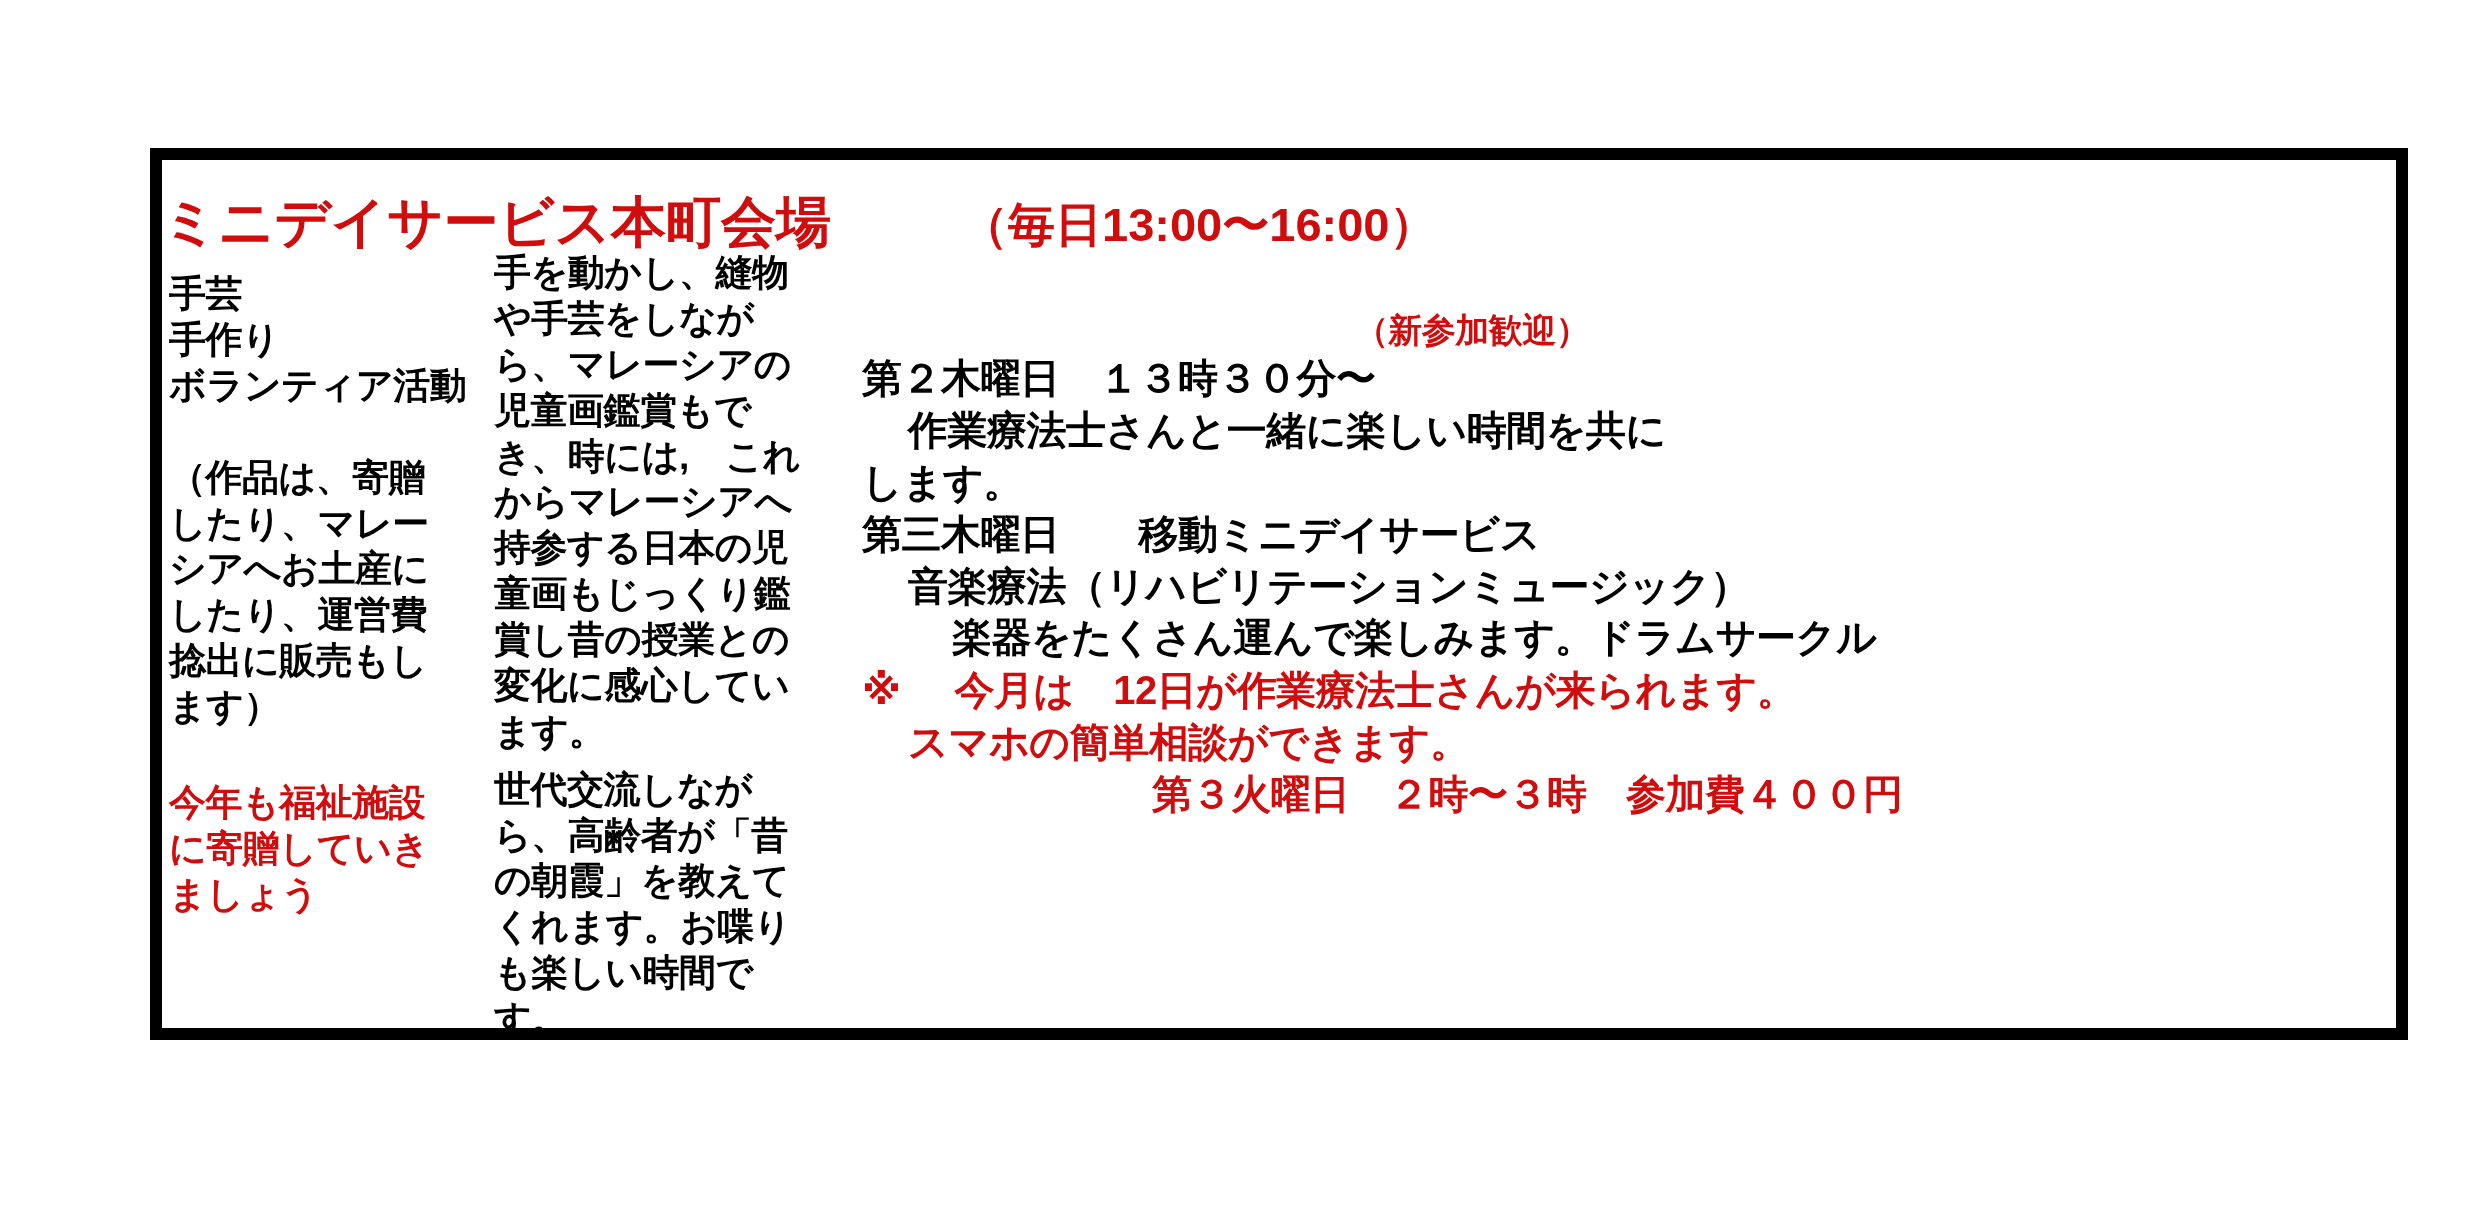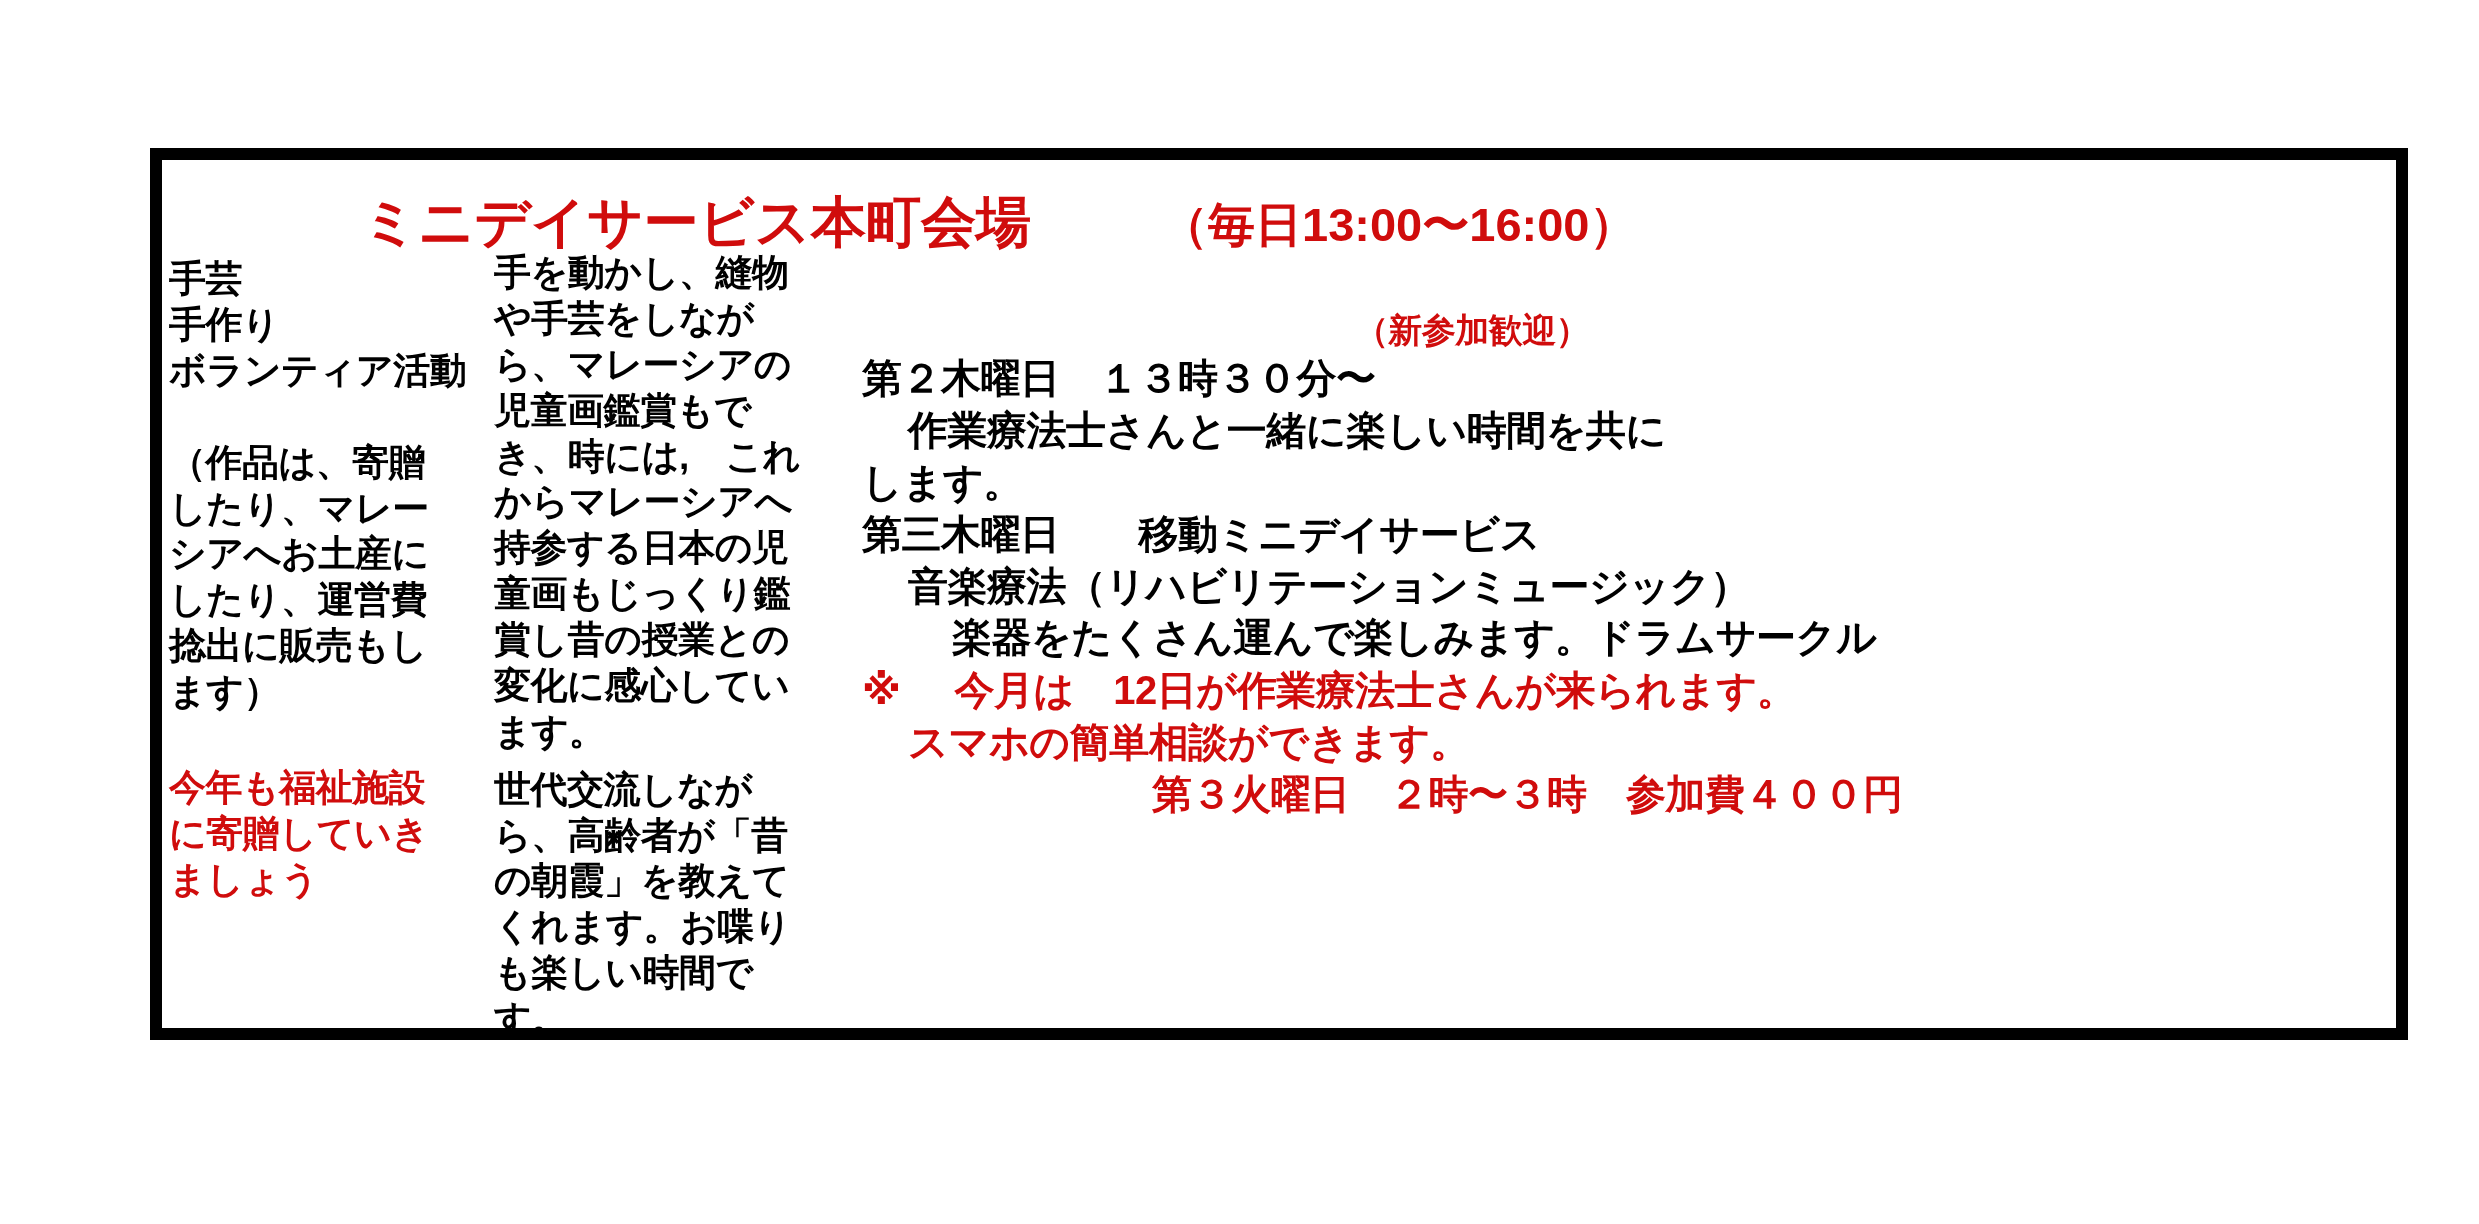--- a/index.html
+++ b/index.html
@@ -30,21 +30,20 @@
 
   
   #title-row {
     position: absolute;
     left: 0;
     top: 8px;
     width: 100%;
     display: flex;
     align-items: baseline;
     justify-content: flex-start;
-    padding-left: 200px;
     box-sizing: border-box;
   }
   #title-main {
     font-size: 55px;
     font-weight: bold;
     letter-spacing: 0px;
     white-space: nowrap;
     line-height: 1.05;
   }
   #title-time {
@@ -71,21 +70,21 @@
     left: 7px;
     top: 18px;
     width: 290px;
   }
   #col-left .block {
     font-size: 37px;
     font-weight: bold;
     line-height: 1.24;
     letter-spacing: -0.5px;
   }
-  #craft-list { margin: 0 0 46px 0; }
+  #craft-list { margin: 15px 0 46px 0; }
   #craft-list div { white-space: nowrap; }
   #craft-note { margin: 0 0 50px 0; }
   #craft-red  { margin: 0; }
 
   
   #col-mid {
     position: absolute;
     left: 320px;
     top: 0px;
     width: 340px;

